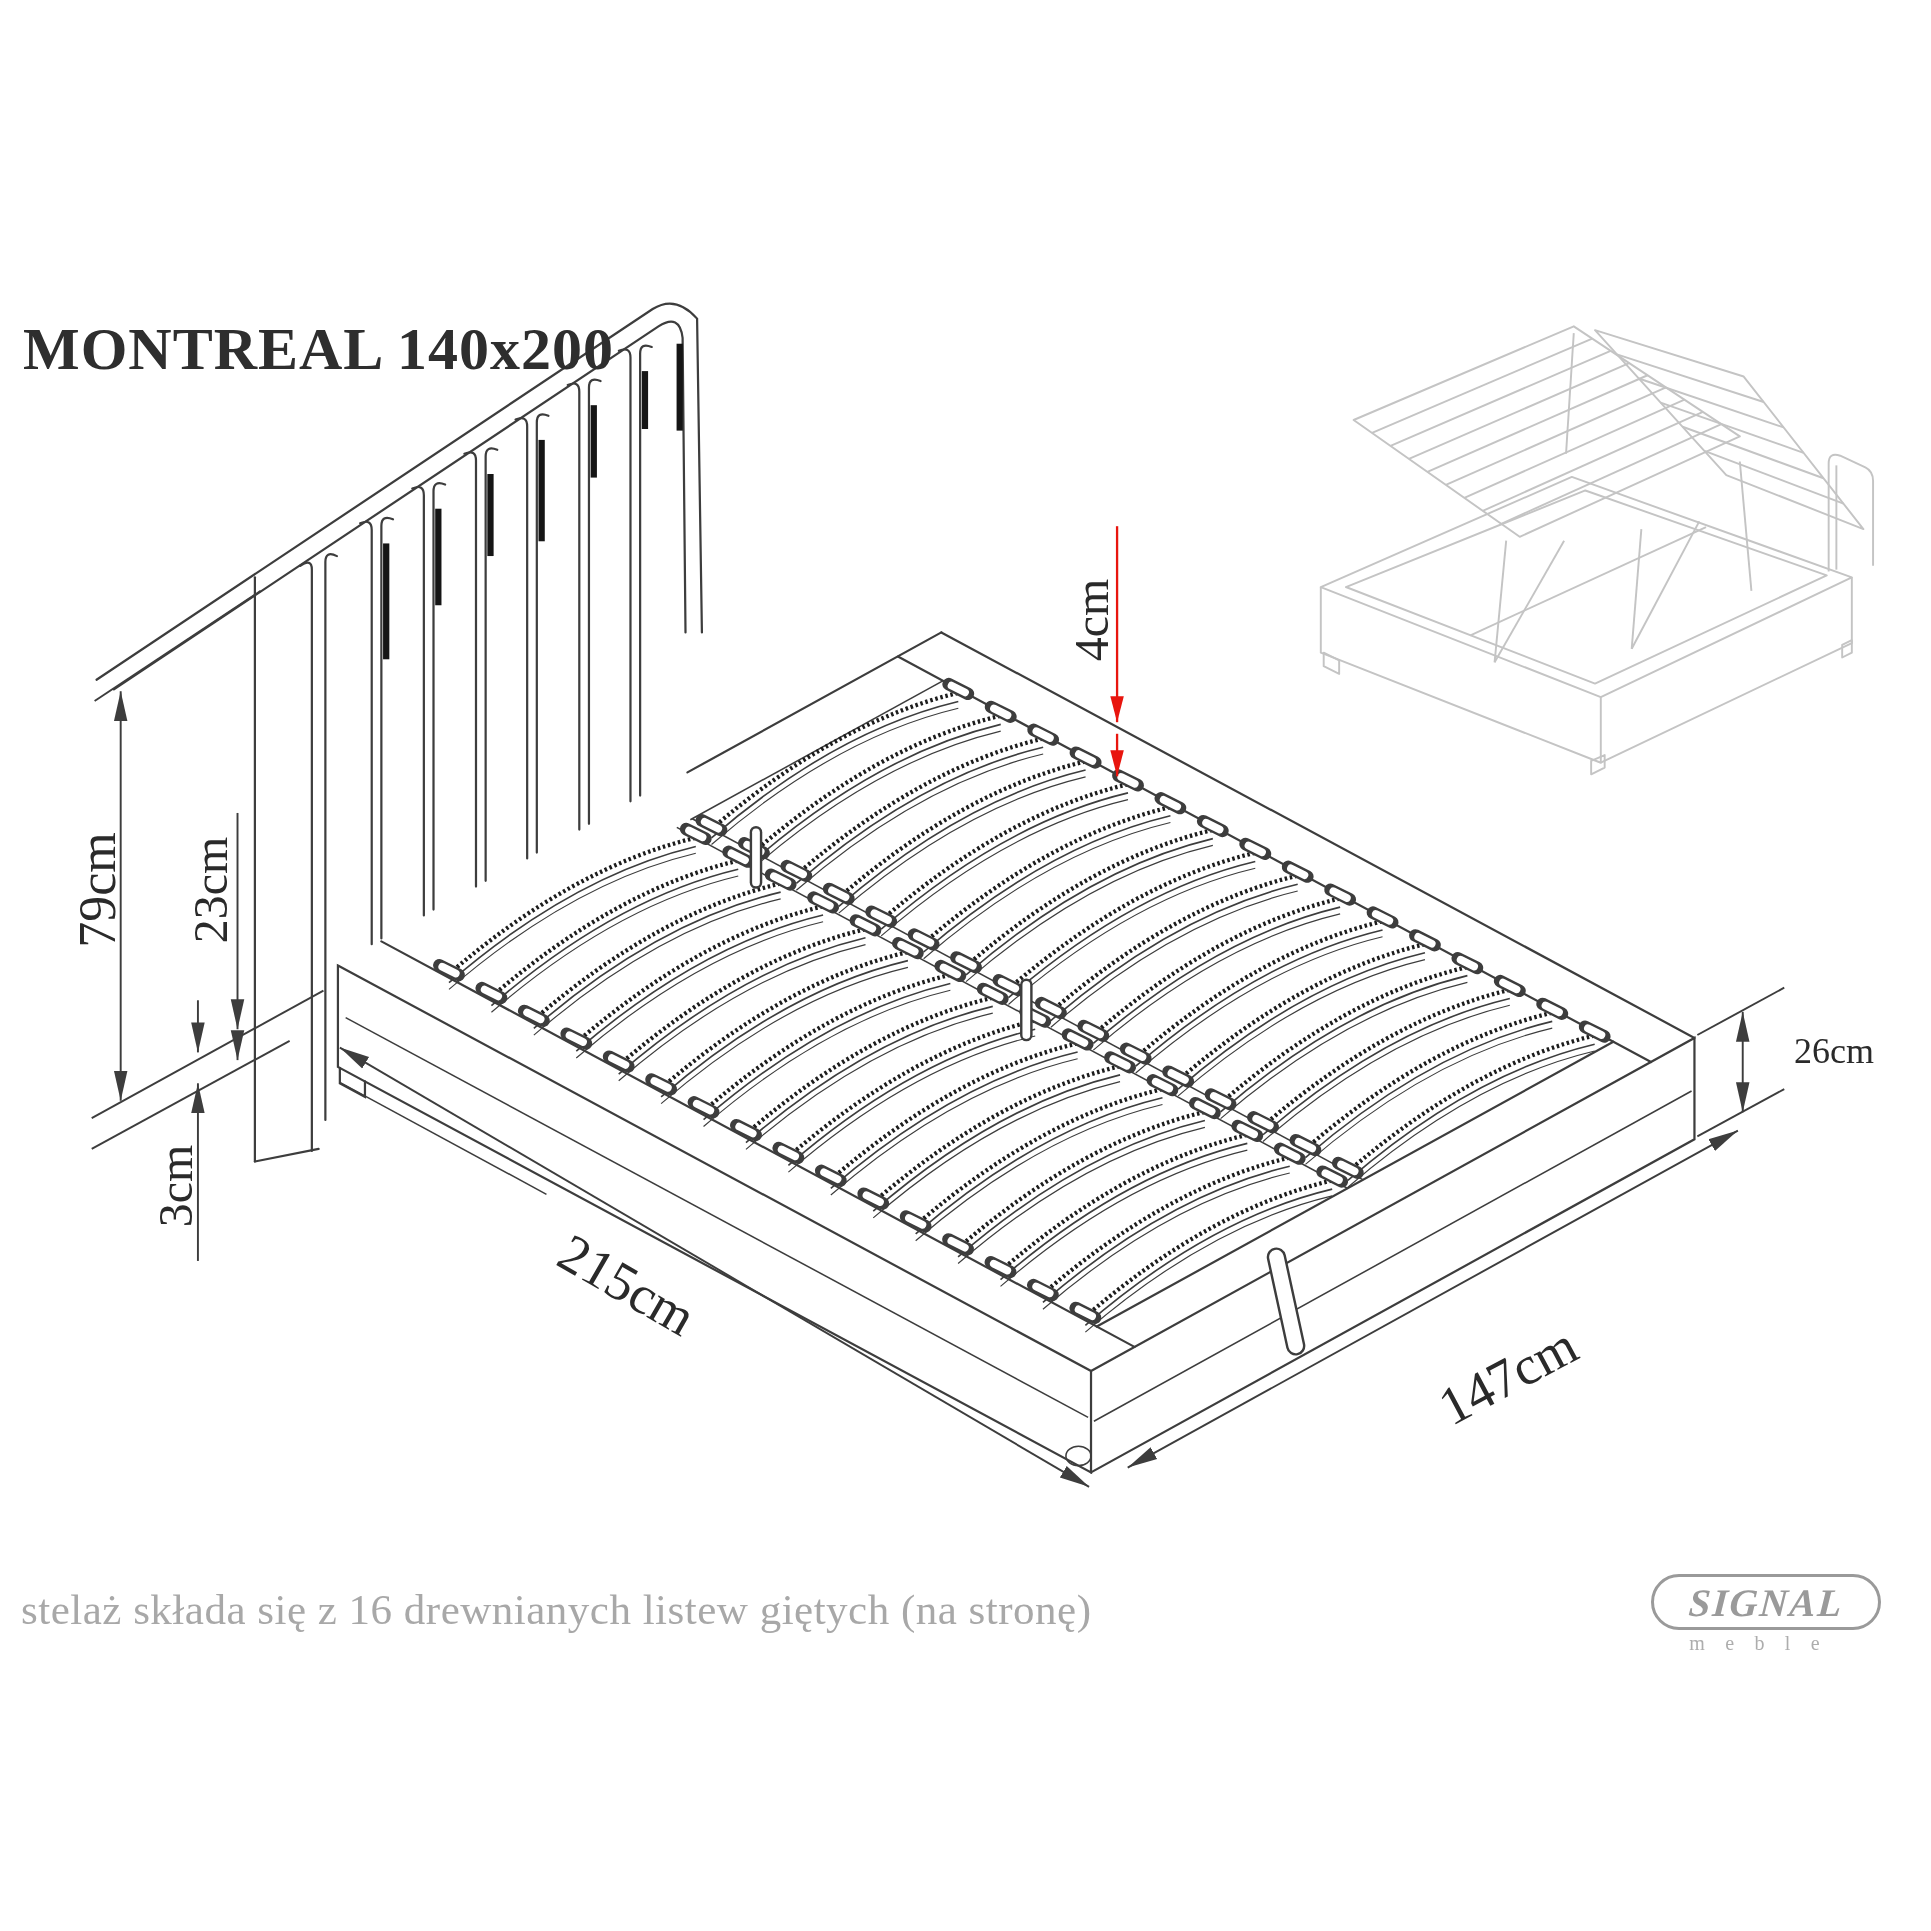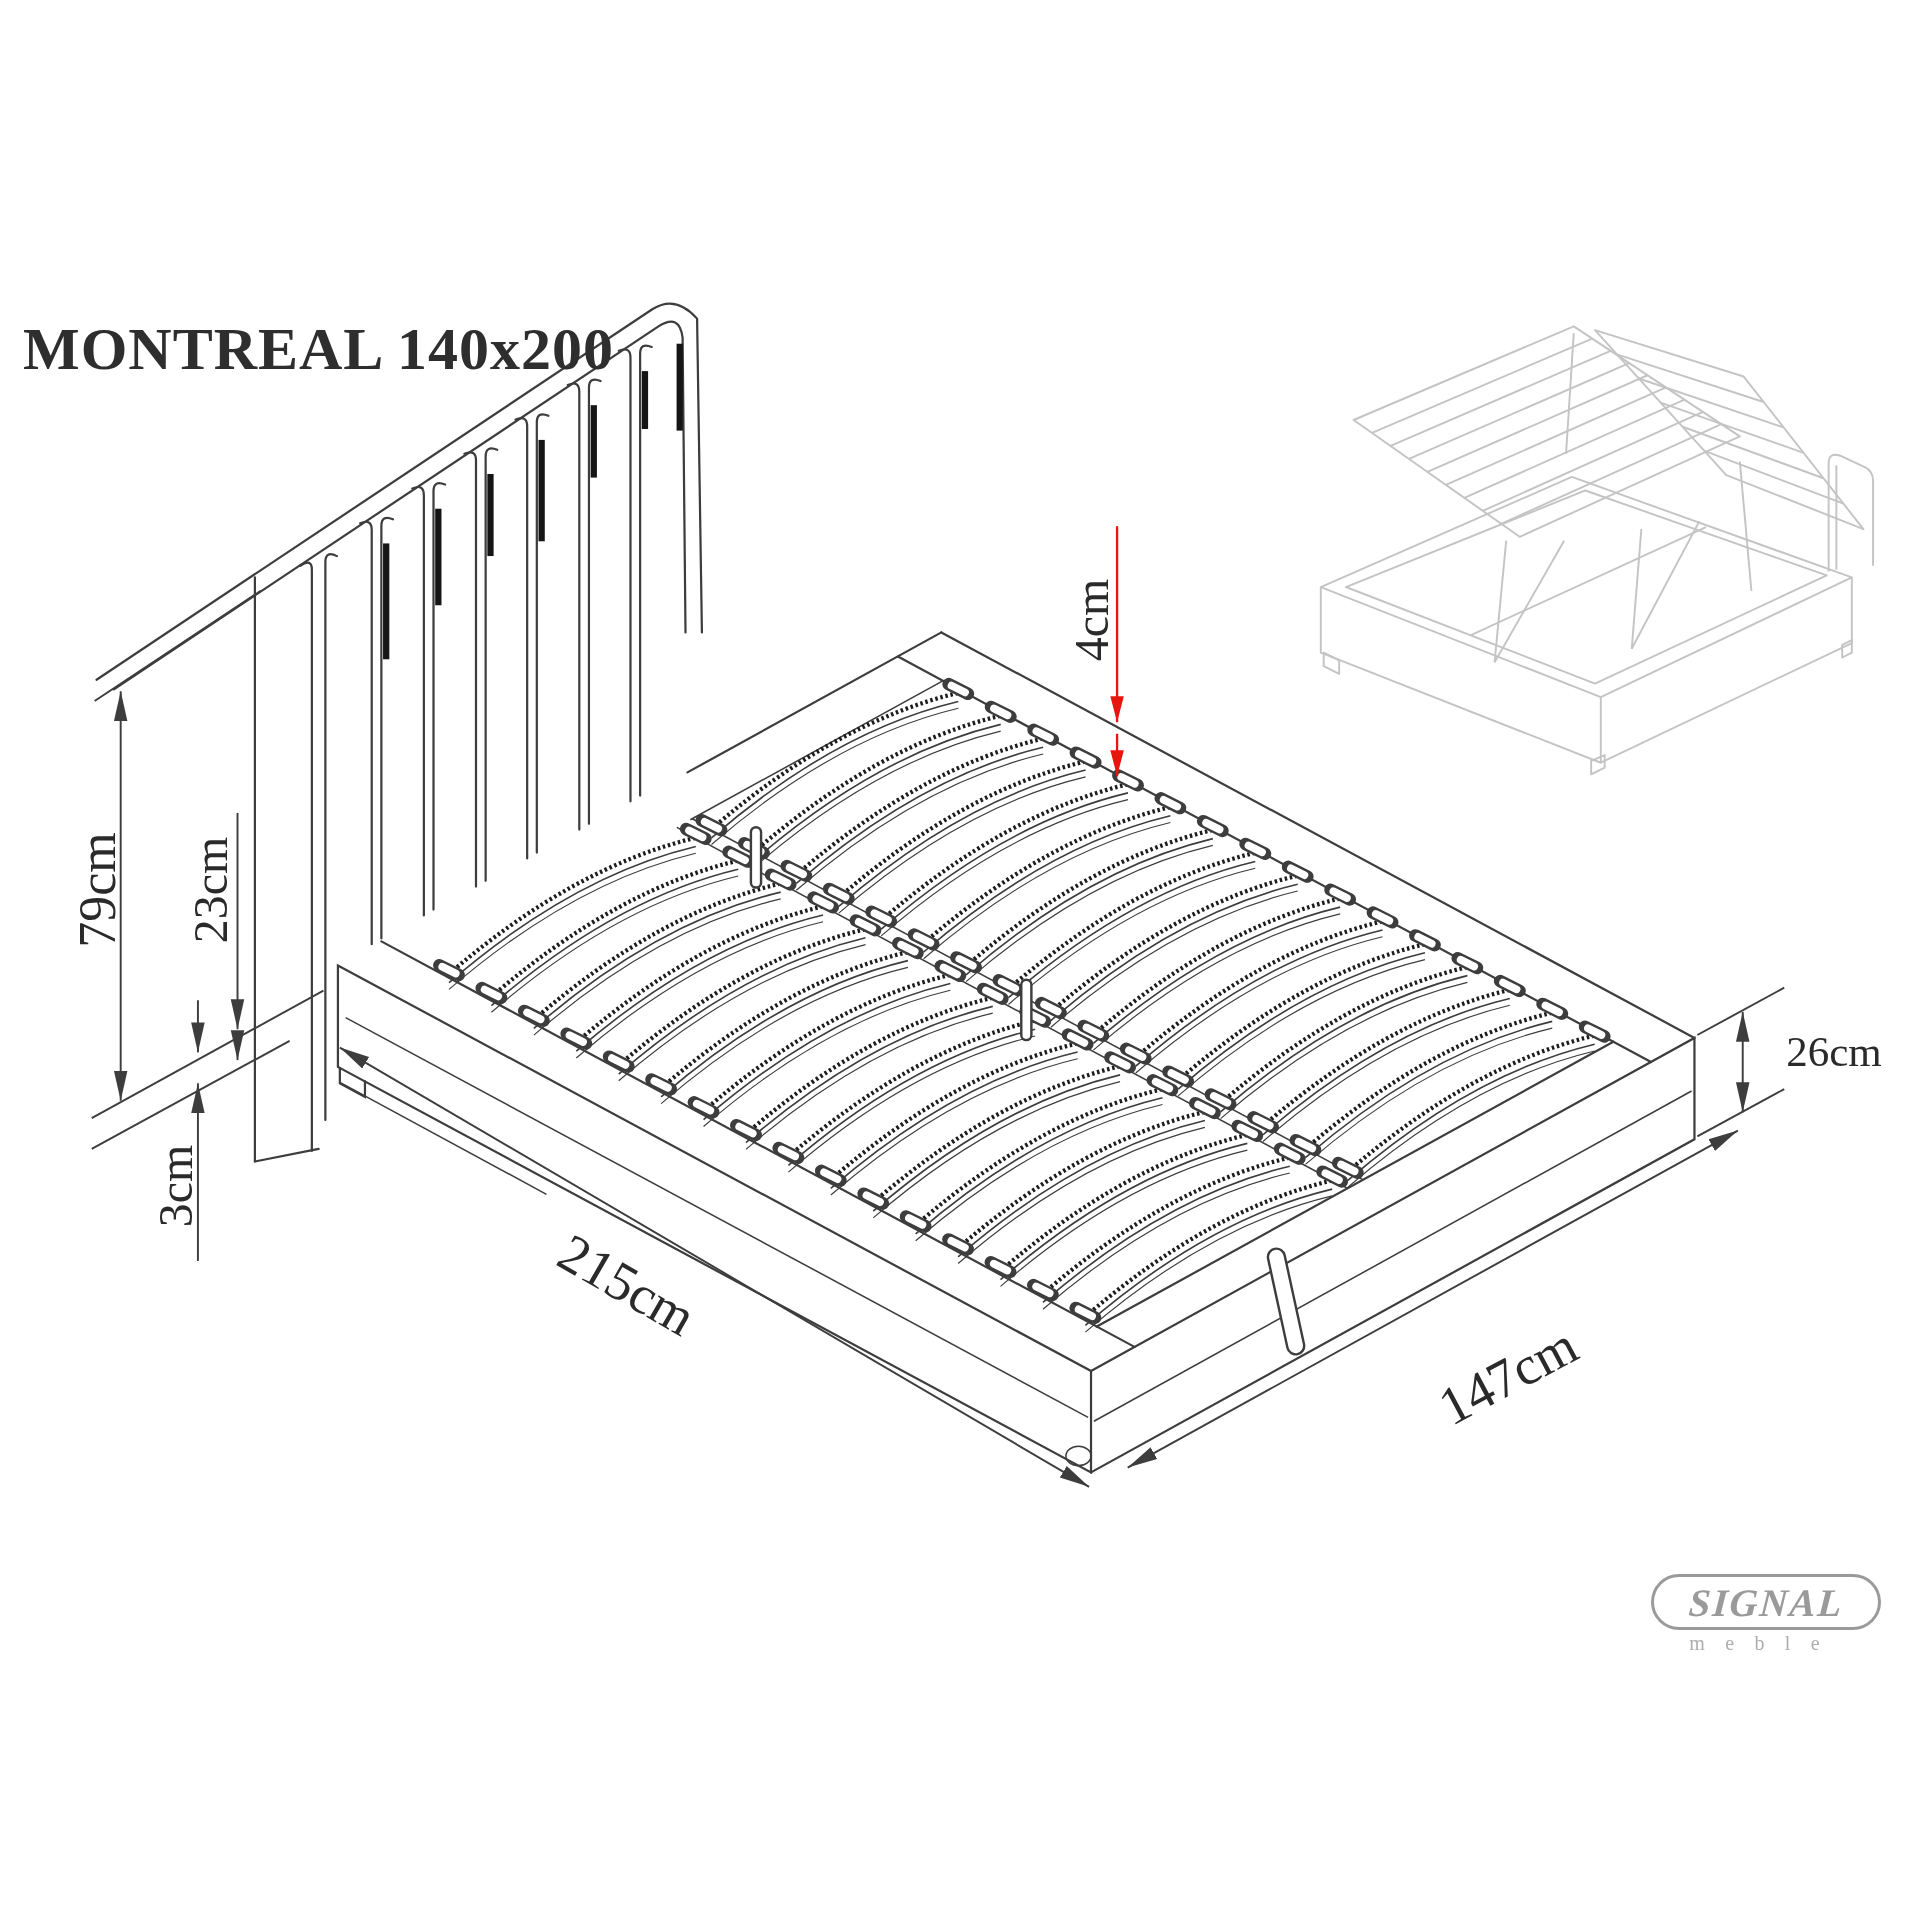--- a/index.html
+++ b/index.html
@@ -402,24 +402,25 @@
       <line class="rd" x1="1157" y1="760" x2="1157" y2="804" marker-end="url(#mR)"></line>
     </g>
   </svg>
 
   <div class="page-title">MONTREAL 140x200</div>
 
   <div class="label" style="left:97px;top:890px;font-size:52px;transform:translate(-50%,-50%) rotate(-90deg);">79cm</div>
   <div class="label" style="left:210px;top:890px;font-size:48px;transform:translate(-50%,-50%) rotate(-90deg);">23cm</div>
   <div class="label" style="left:175px;top:1186px;font-size:48px;transform:translate(-50%,-50%) rotate(-90deg);">3cm</div>
   <div class="label" style="left:1091px;top:620px;font-size:48px;transform:translate(-50%,-50%) rotate(-90deg);">4cm</div>
-  <div class="label" style="left:1834px;top:1051px;font-size:43px;">26cm</div>
+  <div class="label" style="left:1834px;top:1051px;font-size:36px;">26cm</div>
   <div class="label" style="left:627px;top:1285px;font-size:54px;transform:translate(-50%,-50%) rotate(30deg);">215cm</div>
   <div class="label" style="left:1508px;top:1376px;font-size:54px;transform:translate(-50%,-50%) rotate(-28deg);">147cm</div>
 
+  <div class="note">stelaż składa się z 16 drewnianych listew giętych (na stronę)</div>
 
   <div class="logo">
     <div class="logo-frame">
       <span class="logo-brand">SIGNAL</span>
     </div>
     <div class="logo-sub">m e b l e</div>
   </div>
 </div>
 
 

